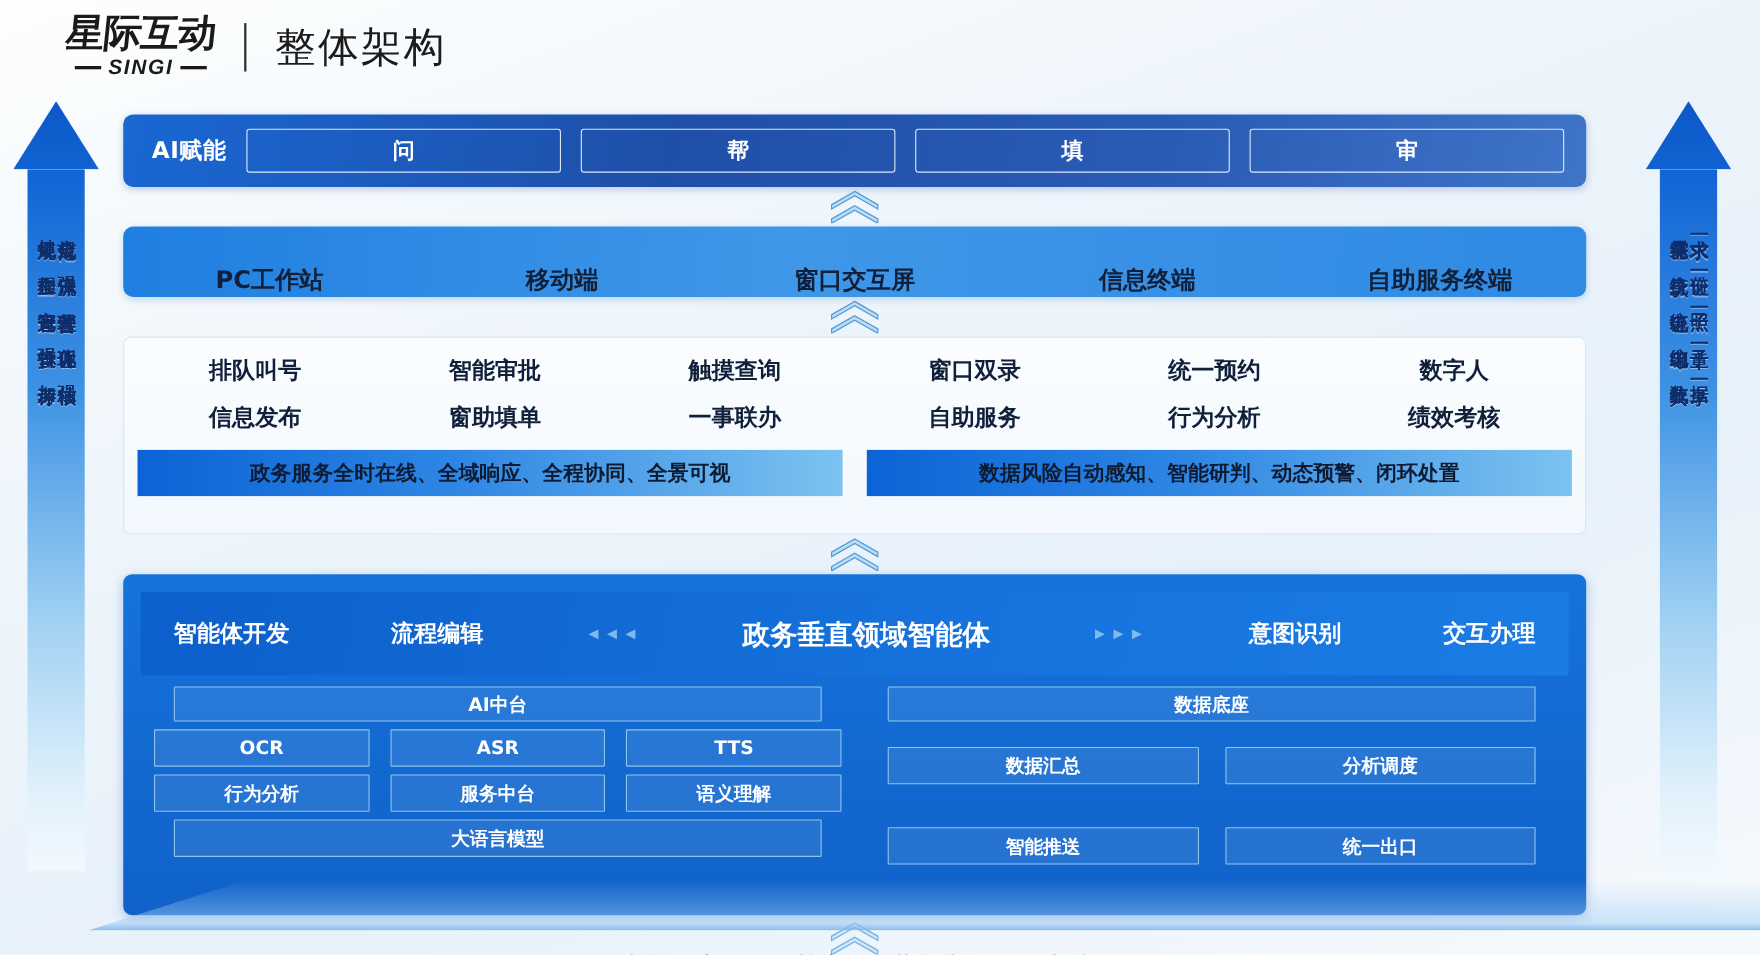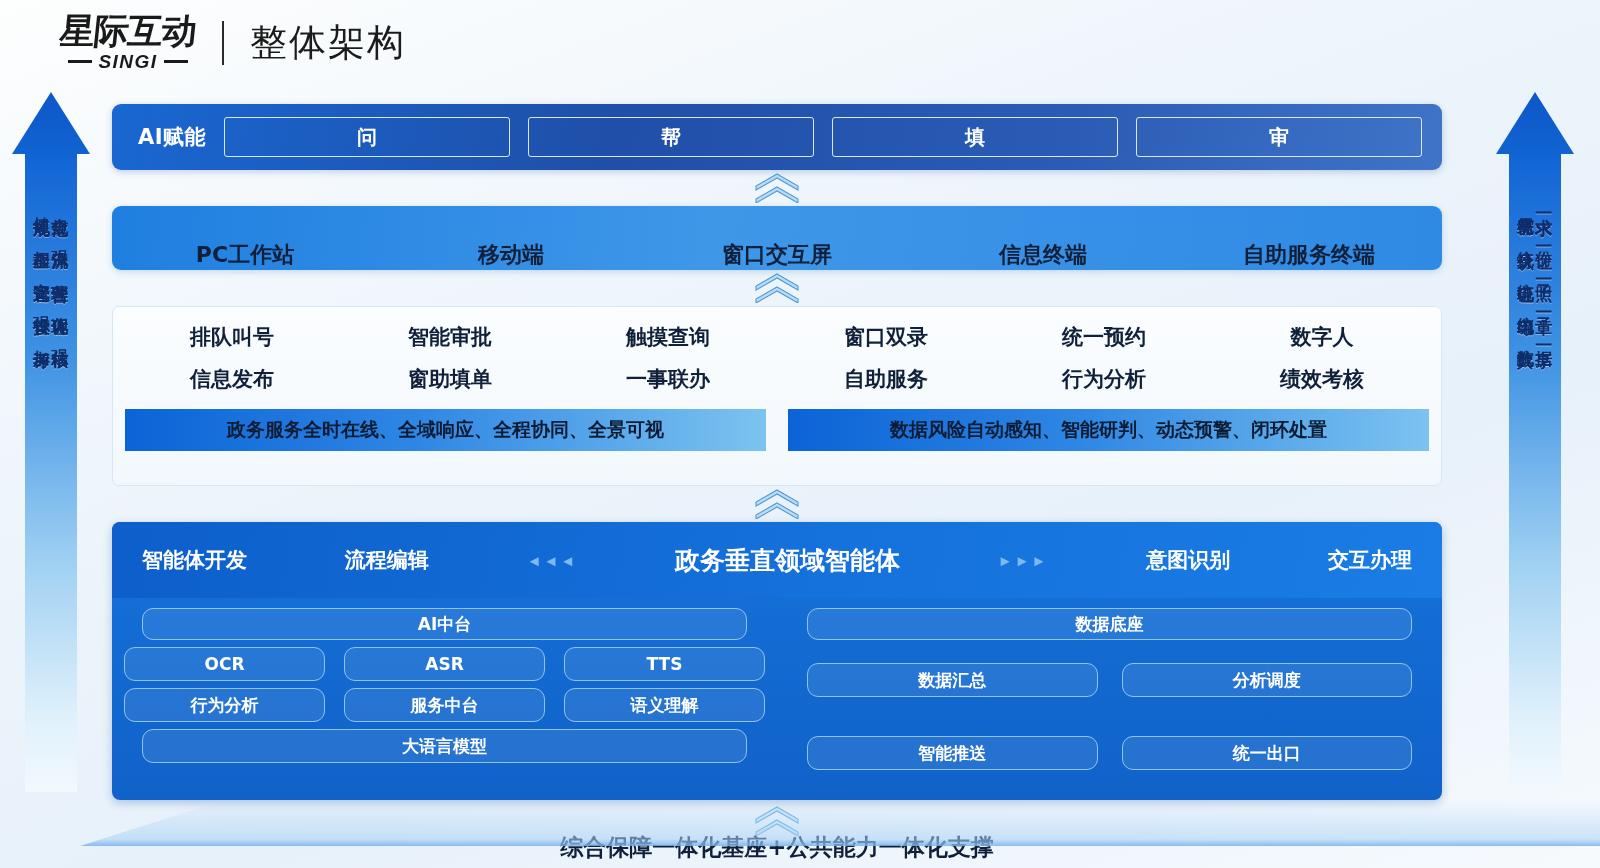--- a/index.html
+++ b/index.html
@@ -88,36 +88,36 @@
   .banner {
     flex:1; height:42px; display:flex; align-items:center; justify-content:center;
     color:#0d1c33; font-size:19px; font-weight:bold; font-family:"DejaVu Sans",sans-serif;
     background:linear-gradient(90deg,#0b63d6 0%,#2e86e4 45%,#7cc3f0 100%);
   }
   #services-bottom-pad { height:18px; }
 
   
   #core-block {
     background:linear-gradient(180deg,#1573dc 0%,#1268cf 60%,#1062c9 100%);
-    border-radius:8px; padding:0; overflow:hidden;
+    border-radius:8px; padding:16px; overflow:hidden;
     box-shadow:0 3px 10px rgba(25,85,175,.3);
   }
   #agent-row { height:76px; display:flex; align-items:center; padding:0 30px;
     background:linear-gradient(100deg,#0d5fcb 0%,#1673dd 60%,#1a7ce4 100%); }
   .agent-item { color:#fff; font-size:21px; font-weight:bold; font-family:"DejaVu Sans",sans-serif;
     white-space:nowrap; }
   .agent-item.main { font-size:25px; }
   .agent-arrows { color:#7fb9ec; font-size:15px; letter-spacing:2px; }
   .sp { flex:1; }
 
   
   #base-row { display:flex; gap:24px; padding:10px 12px 14px 12px; }
   .base-panel { flex:1; display:flex; flex-direction:column; gap:7px; }
   .tile {
-    border:1px solid #8fc4ee; background:rgba(255,255,255,.09); border-radius:11px;
+    border:1px solid #8fc4ee; background:rgba(255,255,255,.09); border-radius:1px;
     height:34px; display:flex; align-items:center; justify-content:center;
     color:#ffffff; font-size:17px; font-weight:bold; font-family:"DejaVu Sans",sans-serif;
   }
   .tile.head { height:32px; margin:0 18px; font-size:17px; }
   .tile.wide { margin:0 18px; }
   .tile-row { display:flex; gap:19px; }
   .tile-row .tile { flex:1; }
   .tile-row.indent { margin:16px 18px;gap:24px; }
 
   

